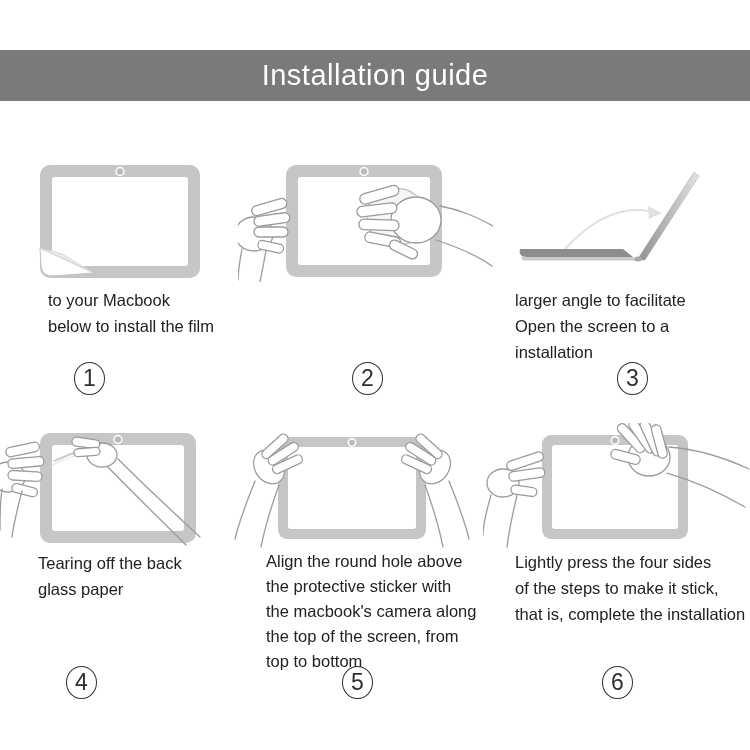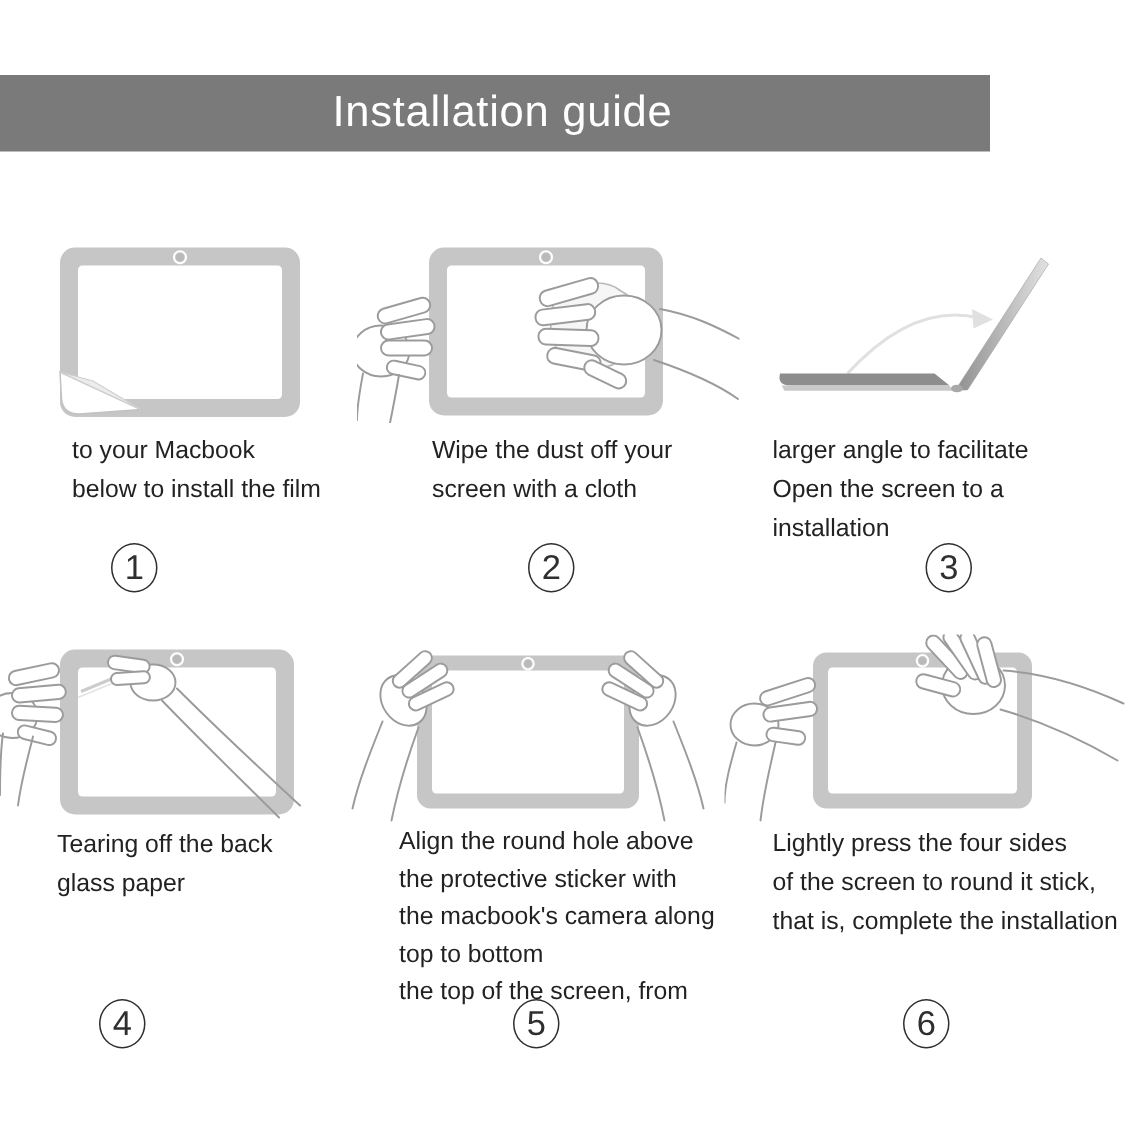--- a/index.html
+++ b/index.html
@@ -1,19 +1,19 @@
 <!DOCTYPE html>
 <html style="--color-banner: #7a7a7a; --color-banner_text: #ffffff; --color-text: #222222; --color-bezel: #c6c6c6; --color-line: #9b9b9b;"><head>
 <meta charset="utf-8">
 <style>
   html,body{margin:0;padding:0;background:#fff;}
   .page{position:relative;width:750px;height:750px;background:#fff;overflow:hidden;
         font-family:"Liberation Sans", sans-serif;}
-  .banner{position:absolute;left:0;top:50px;width:650px;height:51px;
-          background:var(--color-banner);display:flex;align-items:center;justify-content:center;padding-left:10px;}
+  .banner{position:absolute;left:0;top:50px;width:750px;height:51px;
+          background:var(--color-banner);display:flex;align-items:center;justify-content:center;}
   .banner h1{margin:0;font-weight:400;font-size:29px;letter-spacing:.5px;color:var(--color-banner_text);}
   .desc{position:absolute;font-size:16.5px;line-height:26px;color:var(--color-text);}
   .desc span{display:block;white-space:nowrap;}
   .desc.tight{line-height:25px;}
   .num{position:absolute;box-sizing:border-box;width:31px;height:33px;border:1.6px solid #2f2f2f;
        border-radius:50%;display:flex;align-items:center;justify-content:center;
        font-size:23px;color:#2f2f2f;}
   .illu{position:absolute;}
   svg .bezel{fill:var(--color-bezel);}
   svg .scr{fill:#ffffff;}
@@ -73,24 +73,20 @@
       <ellipse class="hand" cx="178" cy="70" rx="25" ry="23"></ellipse>
       <rect class="hand" x="0" y="-5" width="40" height="10.5" rx="5" transform="translate(122,50) rotate(-16)"></rect>
       <rect class="hand" x="0" y="-5" width="40" height="10.5" rx="5" transform="translate(119,62) rotate(-7)"></rect>
       <rect class="hand" x="0" y="-5" width="40" height="10.5" rx="5" transform="translate(121,74) rotate(2)"></rect>
       <rect class="hand" x="0" y="-5" width="36" height="10.5" rx="5" transform="translate(127,86) rotate(11)"></rect>
       <rect class="hand" x="0" y="-5" width="30" height="10" rx="5" transform="translate(152,93) rotate(26)"></rect>
       <path class="armline" d="M202,56 C224,60 240,68 255,76"></path>
       <path class="armline" d="M198,90 C222,98 240,106 254,116"></path>
     </g>
   </svg>
-  <div class="desc" style="left:288px;top:287px">
-    <span>Wipe the dust off your</span>
-    <span>screen with a cloth</span>
-  </div>
   <div class="num" style="left:352px;top:362px">
     <span>2</span>
   </div>
 
   <svg class="illu" style="left:505px;top:163px" width="215" height="105" viewBox="0 0 215 105">
     <defs>
       <linearGradient id="g3" x1="0" y1="0" x2="1" y2="0">
         <stop offset="0" stop-color="#8f8f8f"></stop>
           <stop offset="1" stop-color="#e2e2e2"></stop>
       </linearGradient>
@@ -162,22 +158,22 @@
       <rect class="hand" x="0" y="-4.5" width="34" height="9" rx="4.5" transform="translate(36,40) rotate(-33)"></rect>
       <rect class="hand" x="0" y="-4.5" width="32" height="9" rx="4.5" transform="translate(40,48) rotate(-25)"></rect>
       <path class="armline" d="M22,58 C14,78 6,98 2,116"></path>
       <path class="armline" d="M46,62 C38,84 32,104 28,124"></path>
     </g>
   </svg>
   <div class="desc tight" style="left:266px;top:549px">
     <span>Align the round hole above</span>
     <span>the protective sticker with</span>
     <span>the macbook's camera along</span>
+    <span>the top of the screen, from</span>
     <span>top to bottom</span>
-    <span>the top of the screen, from</span>
   </div>
   <div class="num" style="left:342px;top:666px">
     <span>5</span>
   </div>
 
   <svg class="illu" style="left:483px;top:423px" width="267" height="127" viewBox="0 0 267 127">
     <rect class="bezel" x="59" y="12" width="146" height="104" rx="9"></rect>
     <rect class="scr" x="69" y="22" width="126" height="84" rx="3"></rect>
     <circle class="cami" cx="132" cy="17.5" r="2.4"></circle>
     <circle class="camo" cx="132" cy="17.5" r="3.8"></circle>
@@ -195,20 +191,20 @@
       <rect class="hand" x="0" y="-4.75" width="38" height="9.5" rx="4.75" transform="translate(148,-2) rotate(55)"></rect>
       <rect class="hand" x="0" y="-4.75" width="38" height="9.5" rx="4.75" transform="translate(160,-2) rotate(65)"></rect>
       <rect class="hand" x="0" y="-4.75" width="34" height="9.5" rx="4.75" transform="translate(172,2) rotate(75)"></rect>
       <rect class="hand" x="0" y="-4.75" width="30" height="9.5" rx="4.75" transform="translate(128,30) rotate(15)"></rect>
       <path class="armline" d="M186,24 C214,26 240,34 266,46"></path>
       <path class="armline" d="M184,50 C212,58 238,70 262,84"></path>
     </g>
   </svg>
   <div class="desc" style="left:515px;top:549px">
     <span>Lightly press the four sides</span>
-    <span>of the screen to round it stick,</span>
+    <span>of the steps to make it stick,</span>
     <span>that is, complete the installation</span>
   </div>
   <div class="num" style="left:602px;top:666px">
     <span>6</span>
   </div>
 
 </div>
 
 </body></html>

